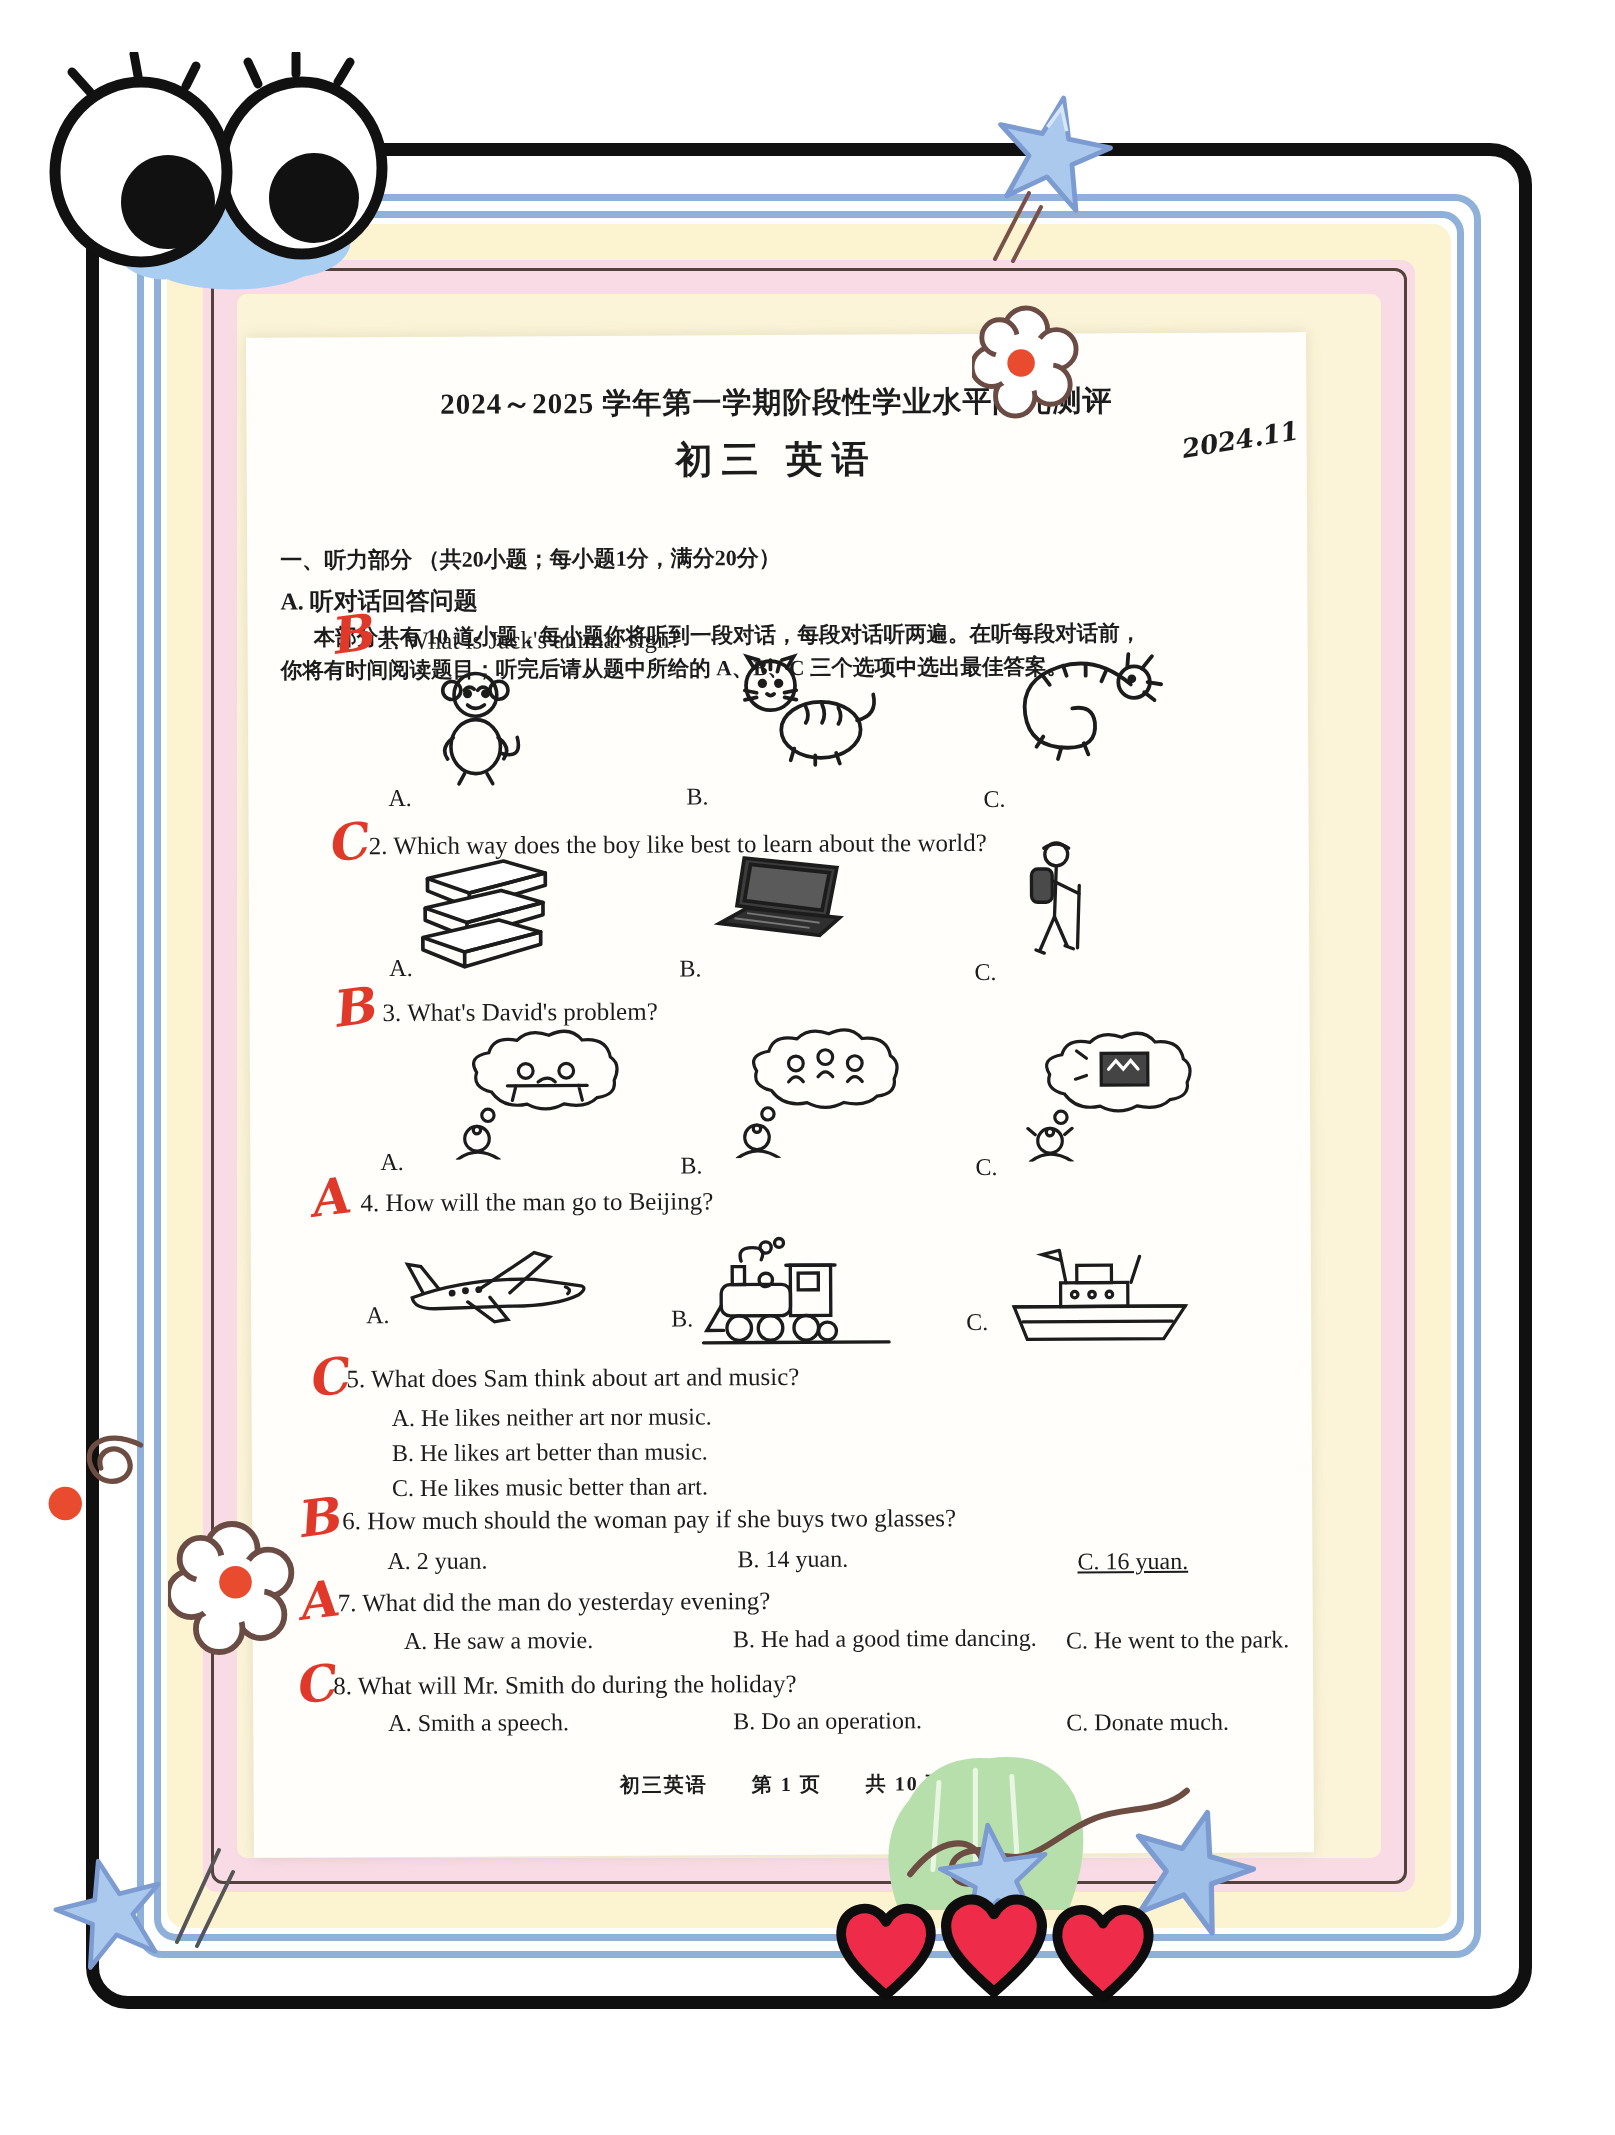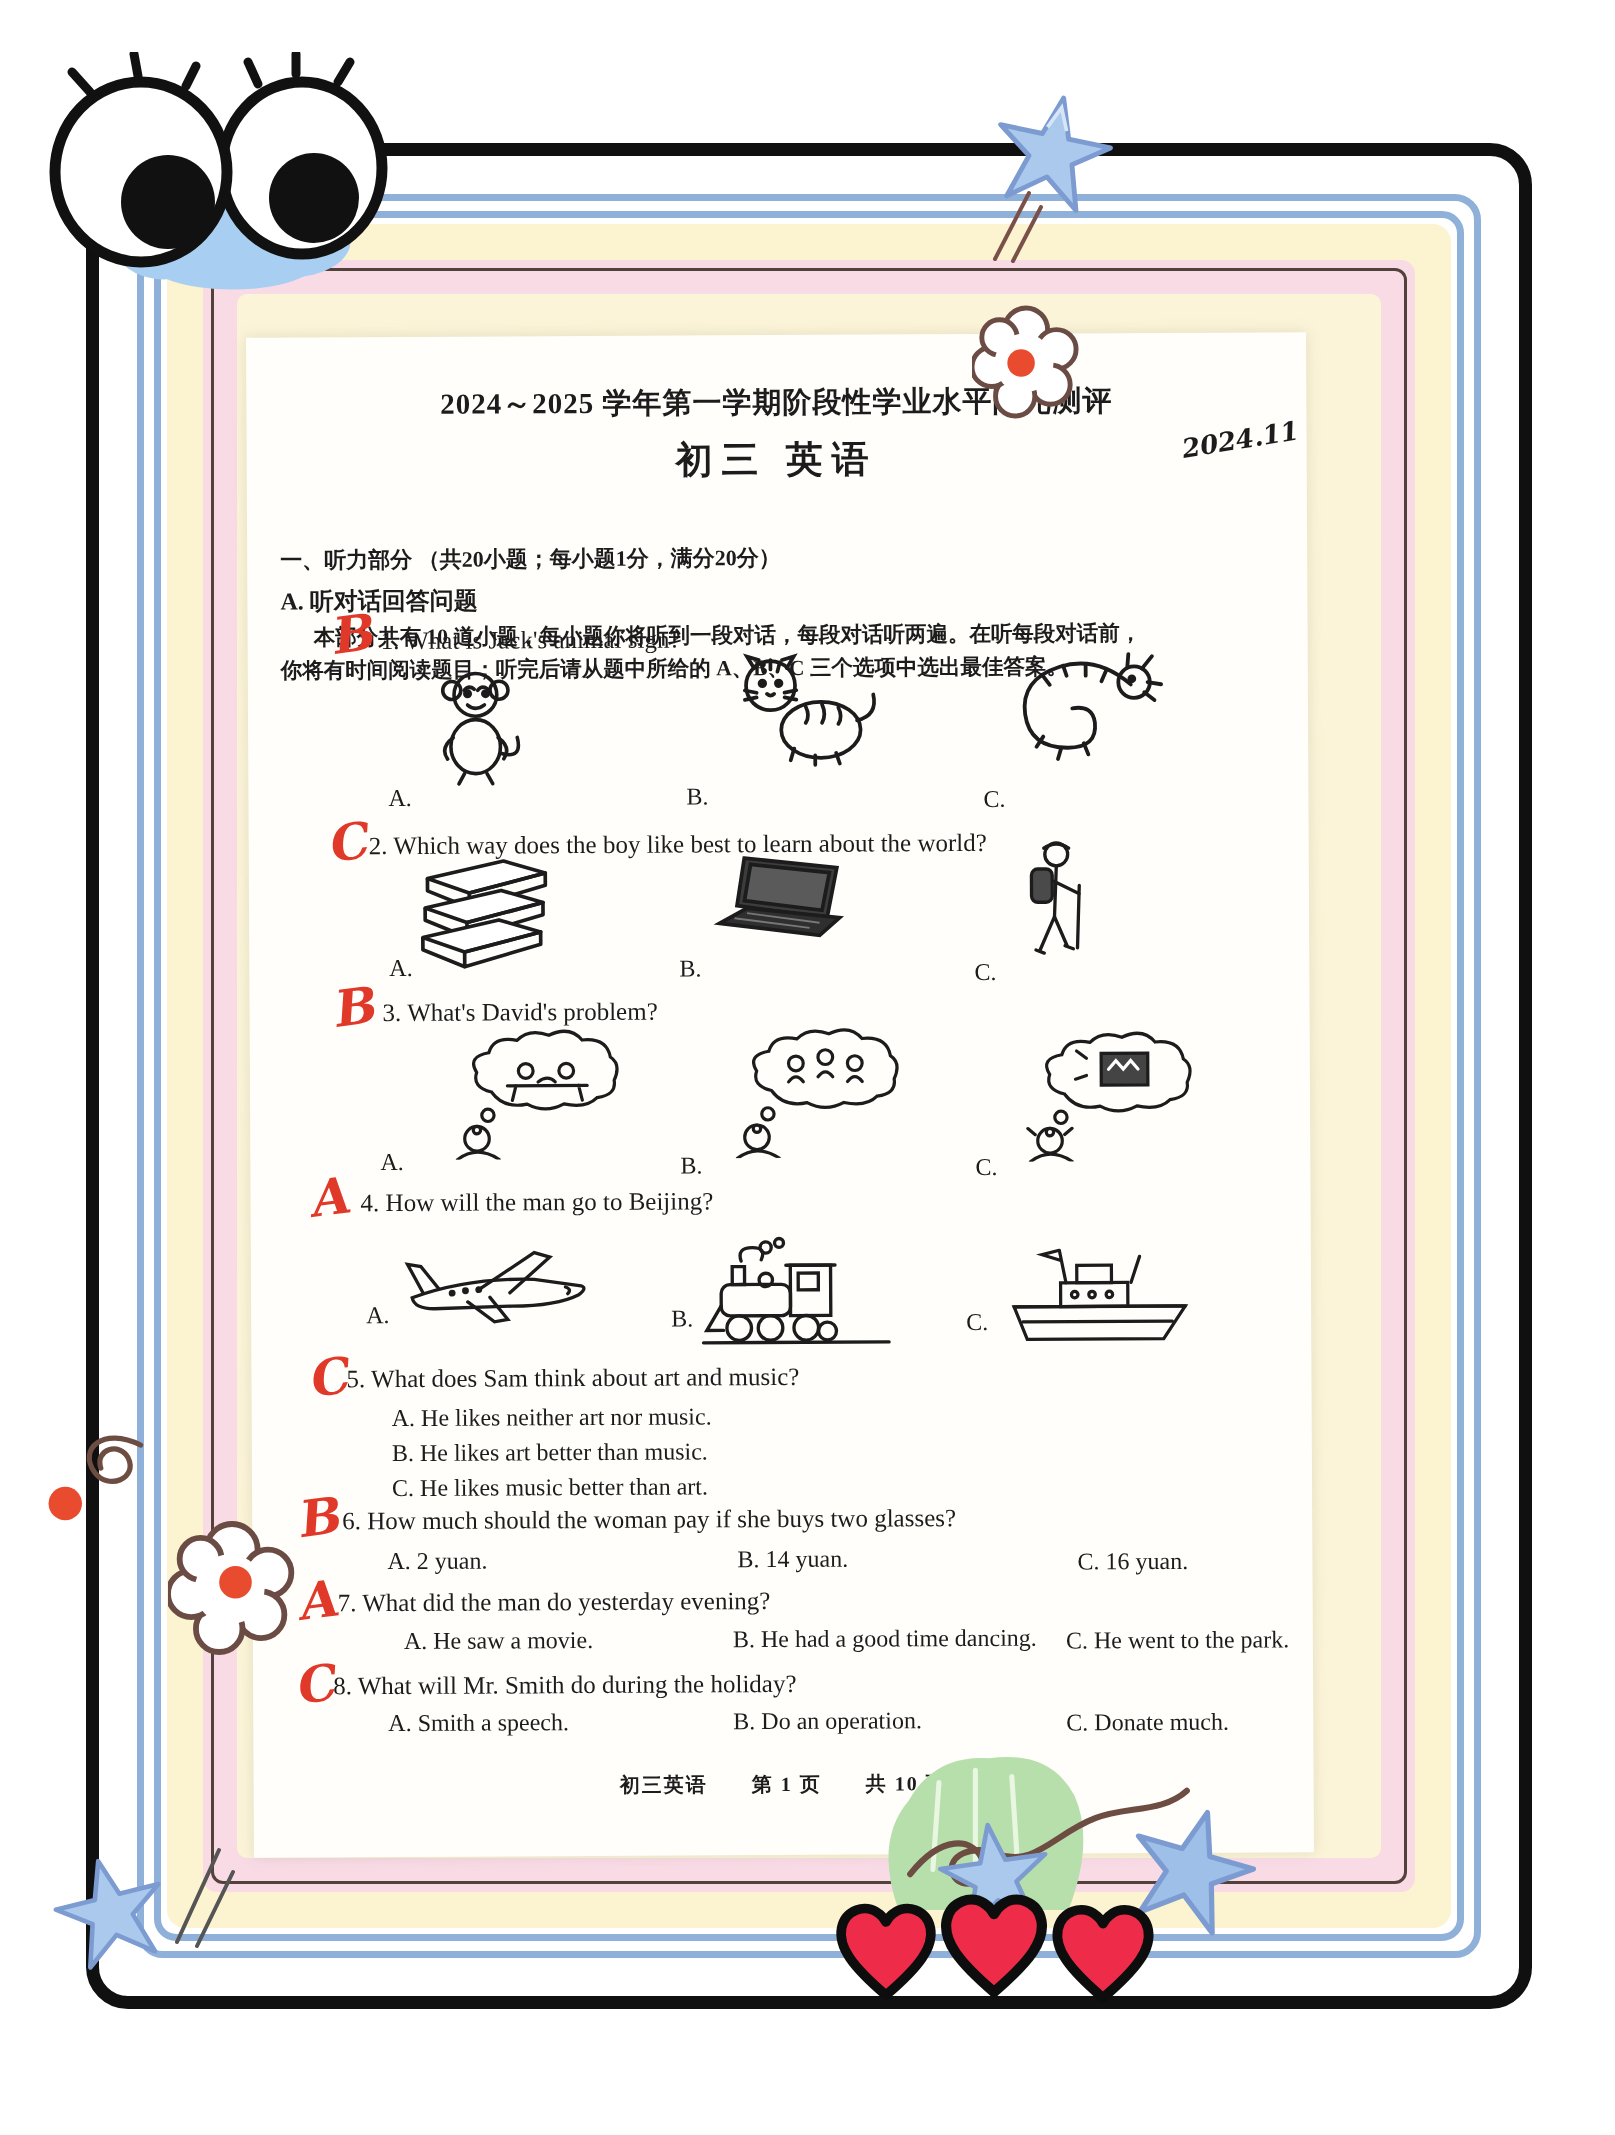--- a/index.html
+++ b/index.html
@@ -239,21 +239,21 @@
     <div class="abs qmark" style="top:1015px;left:60px;">C</div>
     <div class="abs qtext" style="top:1028px;left:95px;">5. What does Sam think about art and music?</div>
     <div class="abs opttext" style="top:1068px;left:140px;">A. He likes neither art nor music.</div>
     <div class="abs opttext" style="top:1103px;left:140px;">B. He likes art better than music.</div>
     <div class="abs opttext" style="top:1138px;left:140px;">C. He likes music better than art.</div>
 
     <div class="abs qmark" style="top:1155px;left:48px;">B</div>
     <div class="abs qtext" style="top:1170px;left:90px;">6. How much should the woman pay if she buys two glasses?</div>
     <div class="abs opttext" style="top:1211px;left:135px;">A. 2 yuan.</div>
     <div class="abs opttext" style="top:1211px;left:485px;">B. 14 yuan.</div>
-    <div class="abs opttext" style="top:1215px;left:825px;">C. 16 yuan.</div>
+    <div class="abs opttext" style="top:1215px;left:825px;text-decoration:underline;">C. 16 yuan.</div>
 
     <div class="abs qmark" style="top:1238px;left:48px;">A</div>
     <div class="abs qtext" style="top:1252px;left:85px;">7. What did the man do yesterday evening?</div>
     <div class="abs opttext" style="top:1291px;left:135px;margin-left:16px;">A. He saw a movie.</div>
     <div class="abs opttext" style="top:1291px;left:480px;">B. He had a good time dancing.</div>
     <div class="abs opttext" style="top:1294px;left:813px;">C. He went to the park.</div>
 
     <div class="abs qmark" style="top:1322px;left:45px;">C</div>
     <div class="abs qtext" style="top:1335px;left:80px;">8. What will Mr. Smith do during the holiday?</div>
     <div class="abs opttext" style="top:1373px;left:135px;">A. Smith a speech.</div>

